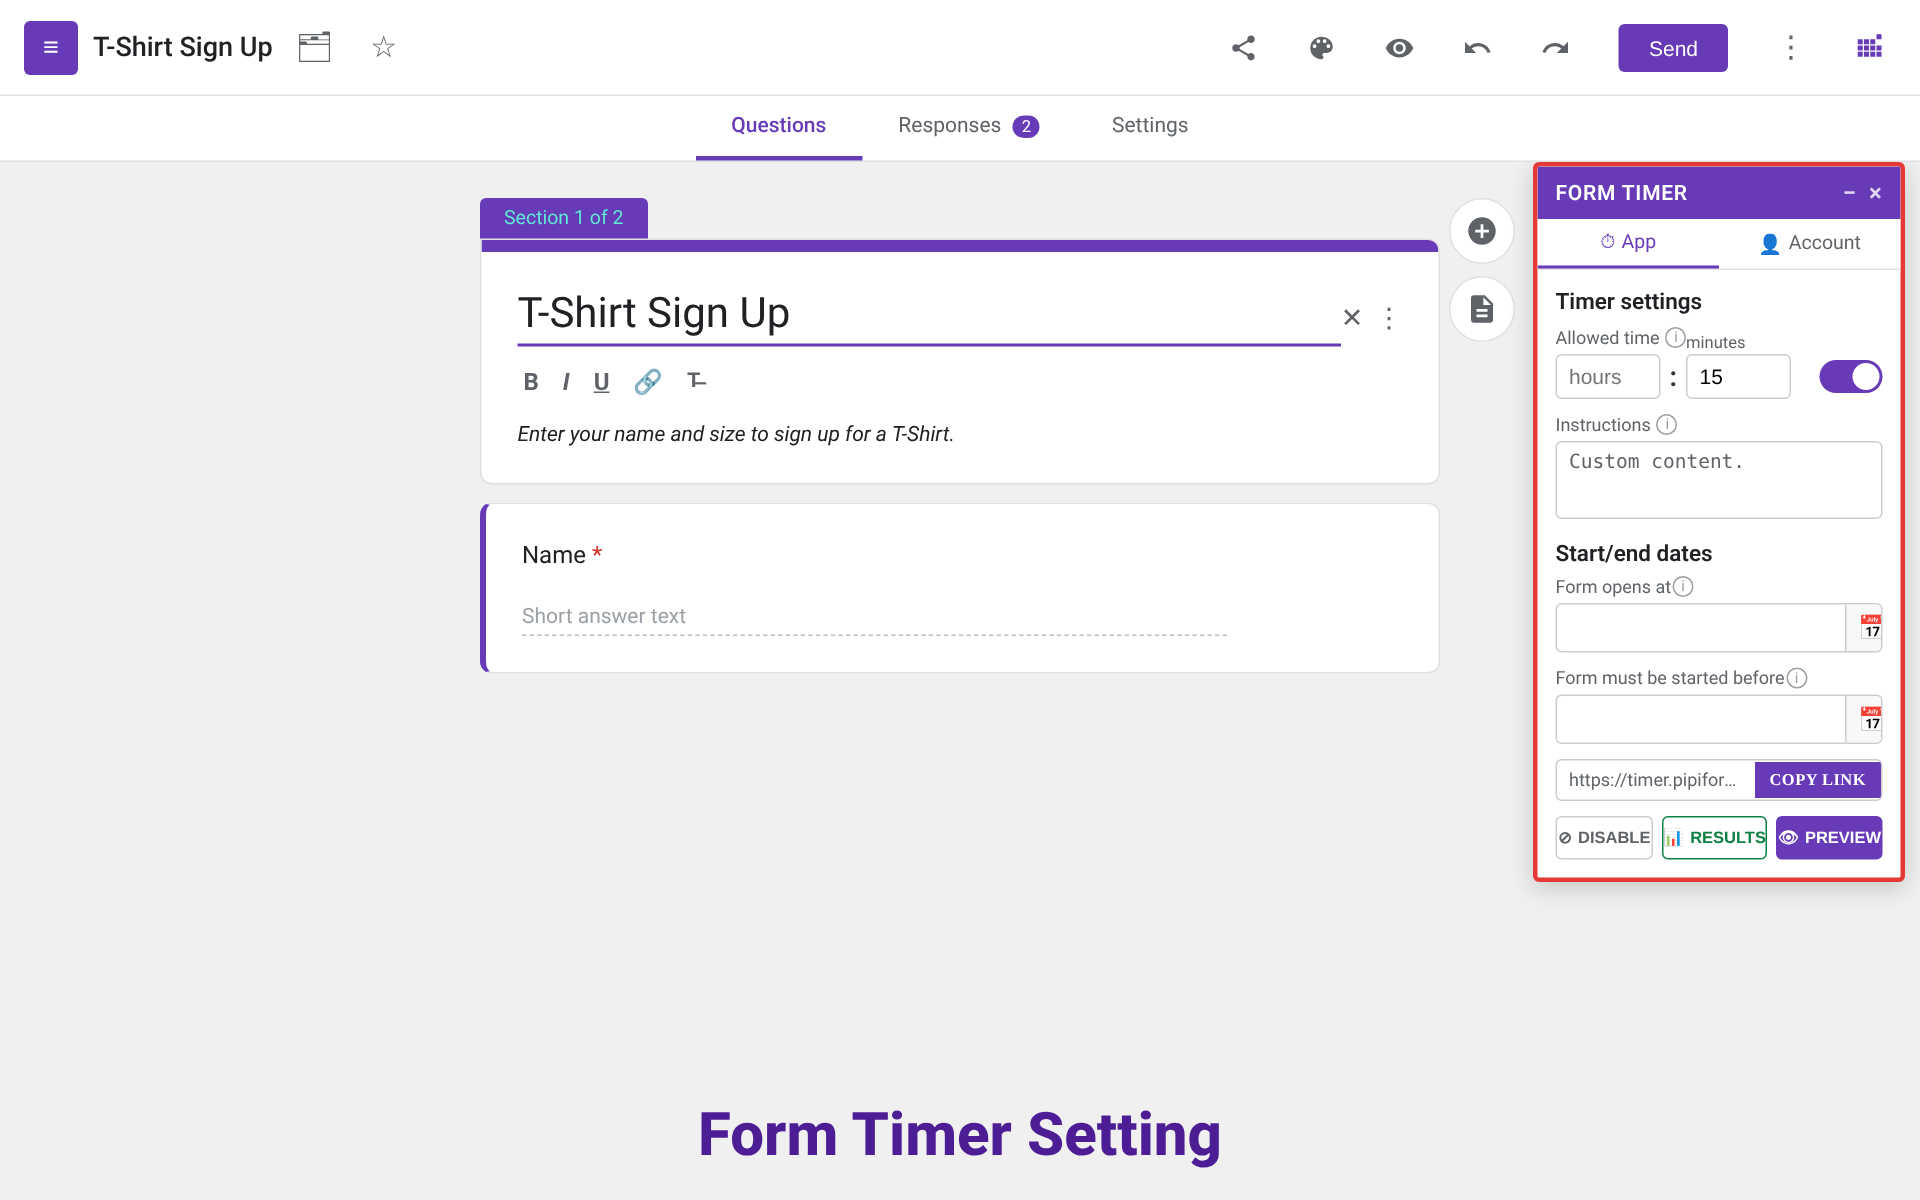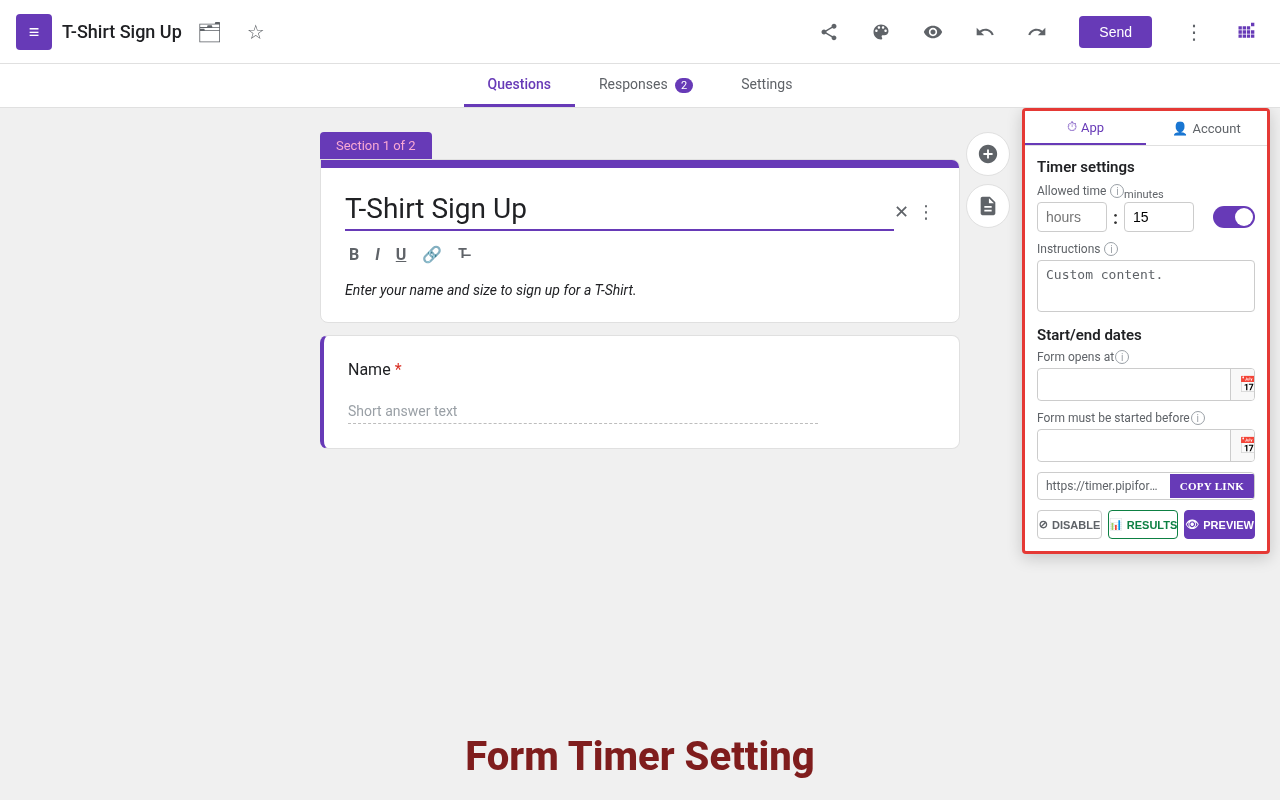--- a/index.html
+++ b/index.html
@@ -100,21 +100,21 @@
     }
 
     
     .form-area {
       width: 640px;
       position: relative;
     }
 
     .section-label {
       background: #673ab7;
-      color: #f9a8d4;
+      color: #5eead4;
       font-size: 13px;
       padding: 6px 16px;
       border-radius: 4px 4px 0 0;
       display: inline-block;
     }
 
     .form-card {
       background: white;
       border-radius: 0 8px 8px 8px;
       overflow: hidden;
@@ -467,21 +467,21 @@
     }
 
     
     .bottom-text {
       position: absolute;
       bottom: 20px;
       left: 50%;
       transform: translateX(-50%);
       font-size: 40px;
       font-weight: 800;
-      color: #7f1d1d;
+      color: #4c1d95;
       white-space: nowrap;
     }
 
     .info-icon {
       display: inline-flex;
       align-items: center;
       justify-content: center;
       width: 14px; height: 14px;
       border-radius: 50%;
       border: 1px solid #9aa0a6;
@@ -597,20 +597,27 @@
         <span class="required-star">*</span>
       </div>
       <div class="short-answer-line">Short answer text</div>
     </div>
 
     
   </div>
 
   <div class="form-timer-panel" style="top: 0; right: 10px; width: 248px;">
 
+    <div class="ft-header">
+      <span>FORM TIMER</span>
+      <div class="ft-header-icons">
+        <span>−</span>
+        <span>×</span>
+      </div>
+    </div>
 
     <div class="ft-tabs">
       <div class="ft-tab active">
         <span>⏱</span>
         <span>App</span>
       </div>
       <div class="ft-tab">
         <span>👤</span>
         <span>Account</span>
       </div>

